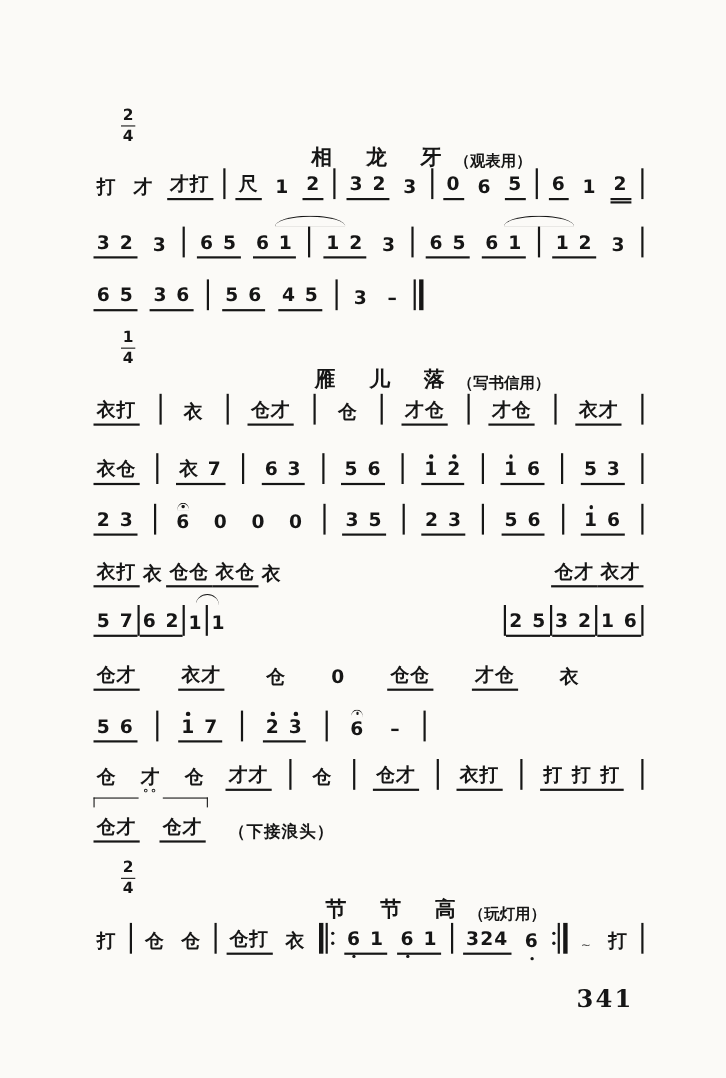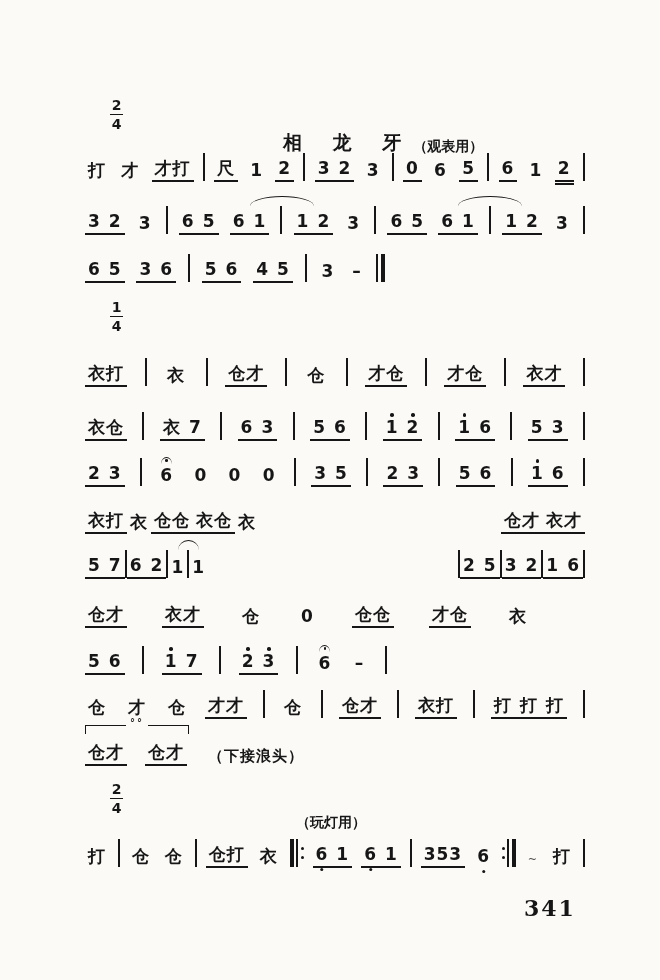--- a/index.html
+++ b/index.html
@@ -80,29 +80,34 @@
       <span class="title-sub">（观表用）</span>
     </div>
   </div>
 
   <div class="sec-head" id="sh1">
     <div class="timesig">
       <span>1</span>
       <span class="ts-line"></span>
       <span>4</span>
     </div>
+    <div class="title">
+      <span class="title-main">雁 儿 落</span>
+      <span class="title-sub">（写书信用）</span>
+    </div>
   </div>
 
   <div class="sec-head" id="sh2">
     <div class="timesig">
       <span>2</span>
       <span class="ts-line"></span>
       <span>4</span>
     </div>
     <div class="title">
+      <span class="title-main">节 节 高</span>
       <span class="title-sub">（玩灯用）</span>
     </div>
   </div>
 
   <div id="lines">
       <div class="row" data-line="0">
         <div class="tok">
           <div class="tp">
             <div class="part">
               <div class="glyph">打</div>
@@ -1090,21 +1095,21 @@
               <div class="glyph">1</div>
             </div>
           </div>
         </div>
         <div class="barwrap">
           <div class="bline" style="width: 2px;"></div>
         </div>
         <div class="tok">
           <div class="tp u1">
             <div class="part">
-              <div class="glyph">353</div>
+              <div class="glyph">324</div>
             </div>
           </div>
         </div>
         <div class="tok">
           <div class="tp">
             <div class="part">
               <div class="glyph">6</div>
               <div class="dot below"></div>
             </div>
           </div>

